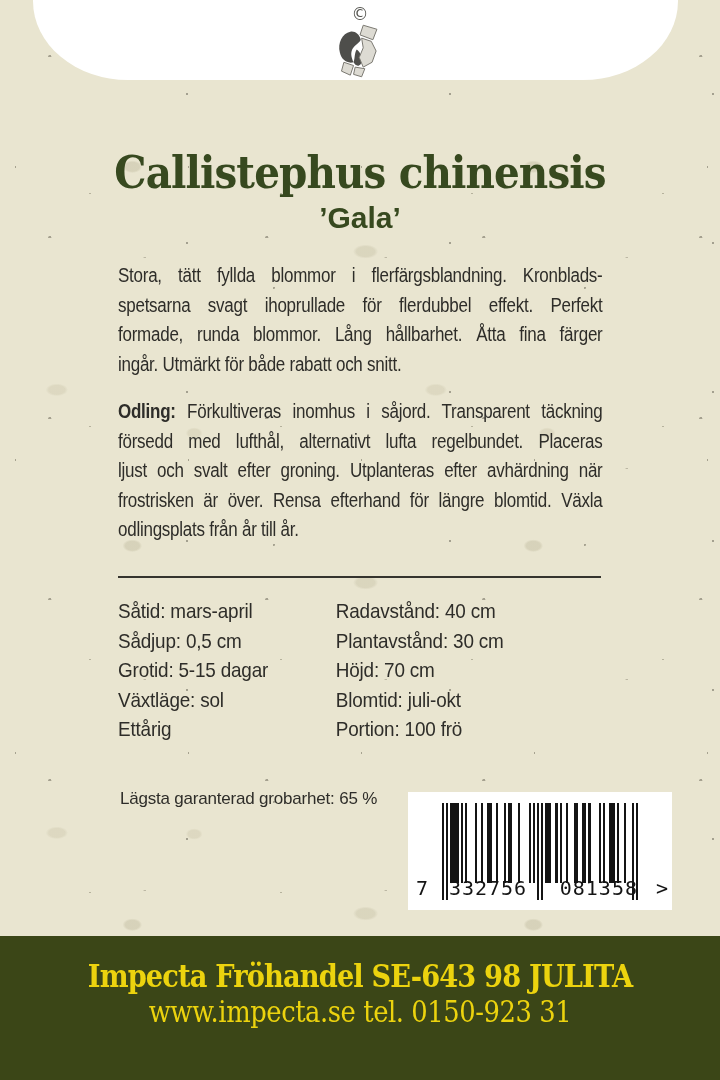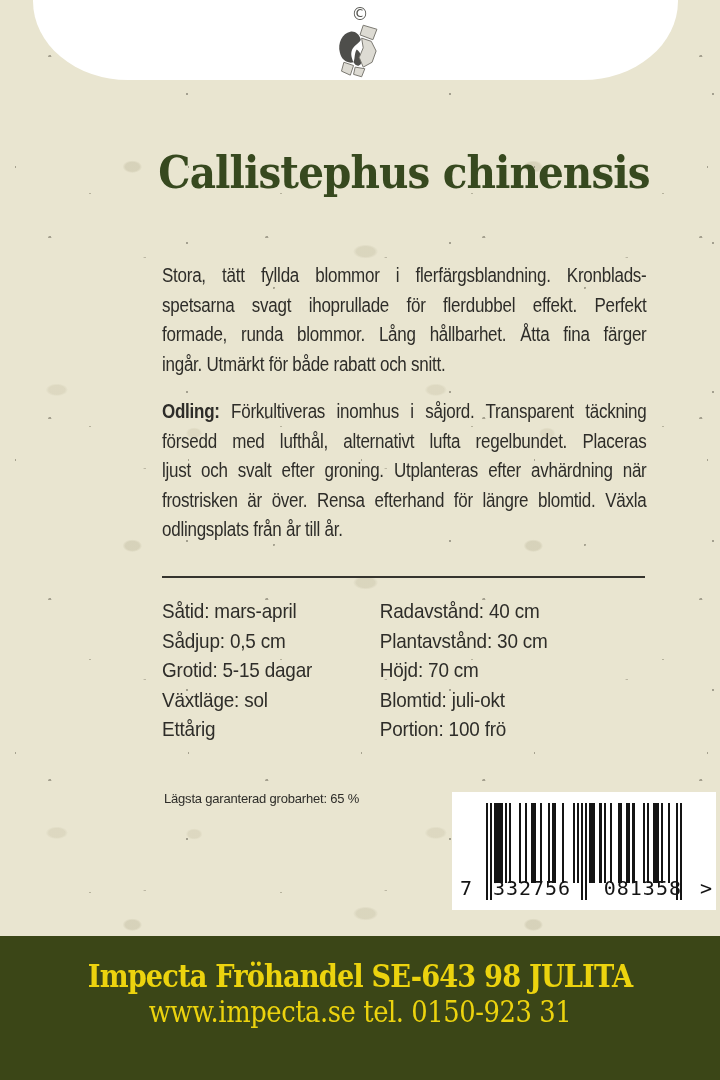--- a/index.html
+++ b/index.html
@@ -14,21 +14,21 @@
       radial-gradient(1px 2px at 9% 57%, rgba(100,96,80,.5) 50%, transparent 60%),
       radial-gradient(2px 1px at 60% 22%, rgba(120,116,98,.4) 50%, transparent 60%),
       radial-gradient(14px 9px at 33% 44%, rgba(197,192,164,.5) 50%, transparent 70%),
       radial-gradient(18px 10px at 80% 76%, rgba(200,195,168,.45) 50%, transparent 70%),
       radial-gradient(16px 9px at 15% 88%, rgba(203,198,170,.4) 50%, transparent 70%),
       radial-gradient(12px 8px at 55% 8%, rgba(203,198,170,.4) 50%, transparent 70%);
     background-size:217px 181px,263px 149px,191px 233px,311px 257px,173px 293px,241px 211px,401px 379px,457px 331px,379px 443px,353px 401px;
     font-family:"Liberation Sans",sans-serif;
     color:#2e2d29;
   }
-  .layer{position:absolute;inset:0;z-index:1;margin-left:44px;}
+  .layer{position:absolute;inset:0;z-index:1;}
 
   
   .hang-hole{
     position:absolute;left:33px;top:0;width:645px;height:80px;
     background:#ffffff;border-radius:0 0 95px 95px / 0 0 79px 79px;z-index:2;
   }
   .copyright{
     position:absolute;left:327px;top:4px;transform:translateX(-50%);
     font-size:17px;color:#555550;font-family:"DejaVu Sans",sans-serif;
   }
@@ -58,21 +58,21 @@
 
   .rule{position:absolute;left:118px;top:576px;width:483px;height:2px;background:#35342e;}
 
   .specs{position:absolute;left:118px;top:596px;width:570px;transform:scaleX(.9);transform-origin:0 0;}
   .spec-col{position:absolute;top:0;}
   .spec-col.left{left:0;width:240px;}
   .spec-col.right{left:242px;width:300px;}
   .spec-line{font-size:21px;line-height:29.5px;letter-spacing:-.2px;}
 
   .germ{position:absolute;left:120px;top:788px;width:340px;}
-  .germ-line{font-size:13px;line-height:22px;letter-spacing:-.2px;}
+  .germ-line{font-size:17px;line-height:22px;letter-spacing:-.2px;}
 
   .barcode{position:absolute;left:408px;top:792px;width:264px;height:118px;background:#ffffff;}
   .bars{position:absolute;left:34px;top:11px;width:196px;height:97px;display:flex;align-items:flex-start;}
   .bars > div{flex:1 1 auto;height:80px;}
   .bars > div.on{background:#141414;}
   .bars > div.on.guard{height:97px;}
   .bc-digits{position:absolute;top:82px;left:0;width:264px;height:28px;
     font-family:"DejaVu Sans Mono","Liberation Mono",monospace;font-size:20px;color:#141414;}
   .bc-digits span{position:absolute;top:2px;}
   .bc-first{left:8px;}
@@ -109,20 +109,21 @@
         <polygon points="34,20 46,24 52,36 47,50 36,56 31,44 36,32" fill="#dddbd3" stroke="#77756e" stroke-width="1.2"></polygon>
         <polygon points="12,50 24,54 20,66 9,61" fill="#dddbd3" stroke="#77756e" stroke-width="1.2"></polygon>
         <polygon points="26,56 38,58 34,68 24,65" fill="#dddbd3" stroke="#77756e" stroke-width="1.2"></polygon>
       </svg>
     </div>
   </div>
 
   <div class="layer">
 
     <h1 class="page-title">Callistephus chinensis</h1>
+    <h2 class="variety">’Gala’</h2>
 
     <div class="para p1">
       <div class="jline">Stora, tätt fyllda blommor i flerfärgsblandning. Kronblads-</div>
       <div class="jline">spetsarna svagt ihoprullade för flerdubbel effekt. Perfekt</div>
       <div class="jline">formade, runda blommor. Lång hållbarhet. Åtta fina färger</div>
       <div class="jline last">ingår. Utmärkt för både rabatt och snitt.</div>
     </div>
 
     <div class="para p2">
       <div class="jline"><b>Odling:</b><span> Förkultiveras inomhus i såjord. Transparent täckning</span></div>

